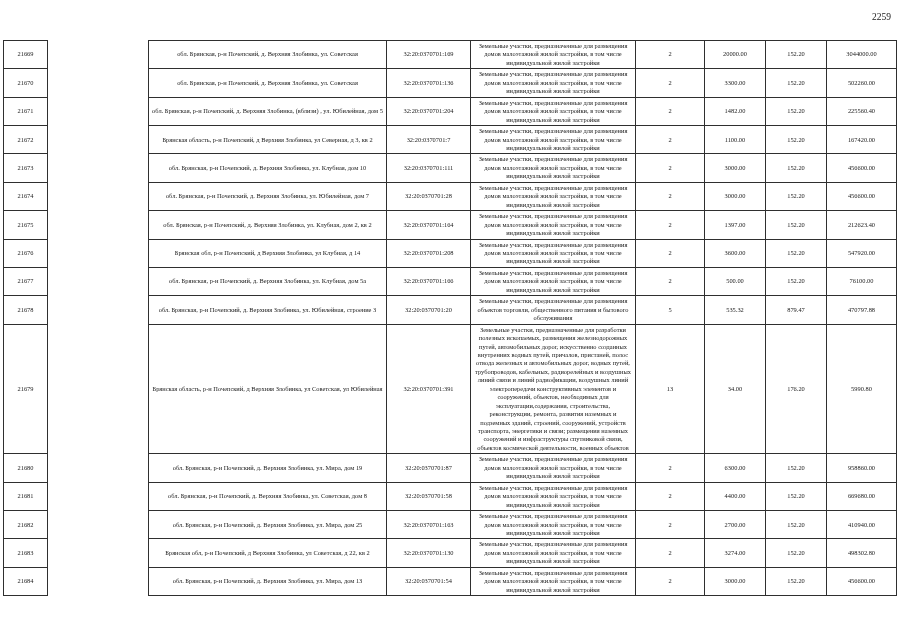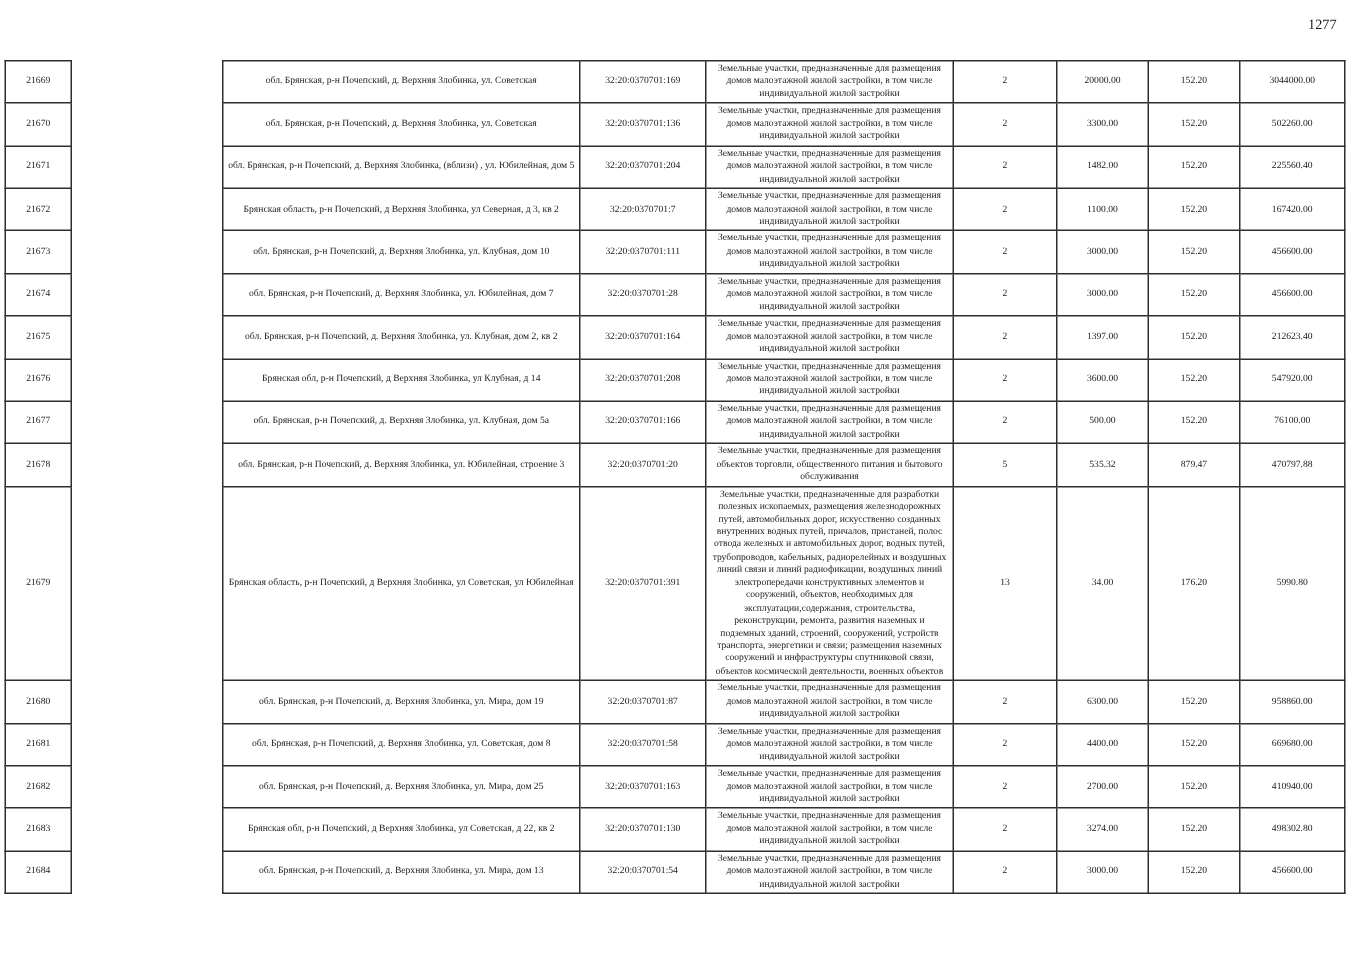--- a/index.html
+++ b/index.html
@@ -49,21 +49,21 @@
   .c-cad  { width: 77px; }
   .c-desc { width: 158px; }
   .c-cnt  { width: 62px; }
   .c-area { width: 54px; }
   .c-rate { width: 54px; }
   .c-val  { width: 63px; }
 </style>
 </head>
 <body>
 
-<div class="page-number">1277</div>
+<div class="page-number">2259</div>
 
 <table class="parcels">
   <tbody>
 
   <tr>
       <td class="c-id">21669</td>
       <td class="c-gap"></td>
       <td class="c-addr">обл. Брянская, р-н Почепский, д. Верхняя Злобинка, ул. Советская</td>
       <td class="c-cad">32:20:0370701:169</td>
       <td class="c-desc">Земельные участки, предназначенные для размещения домов малоэтажной жилой застройки, в том числе индивидуальной жилой застройки</td>

